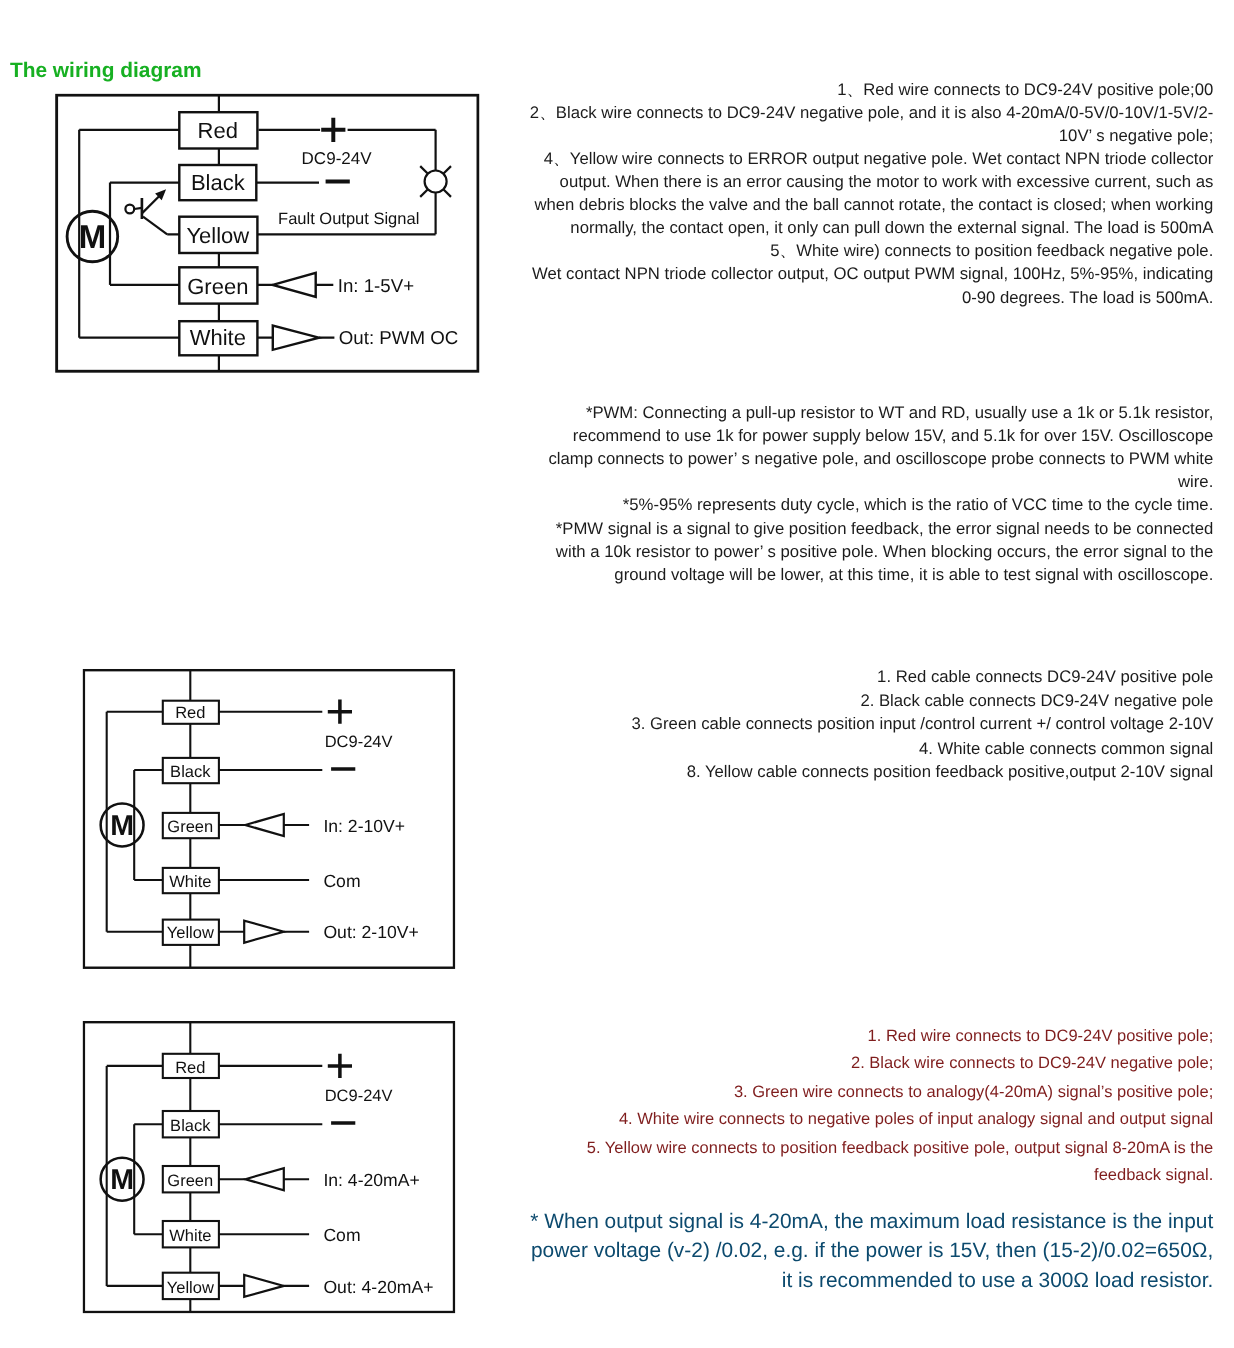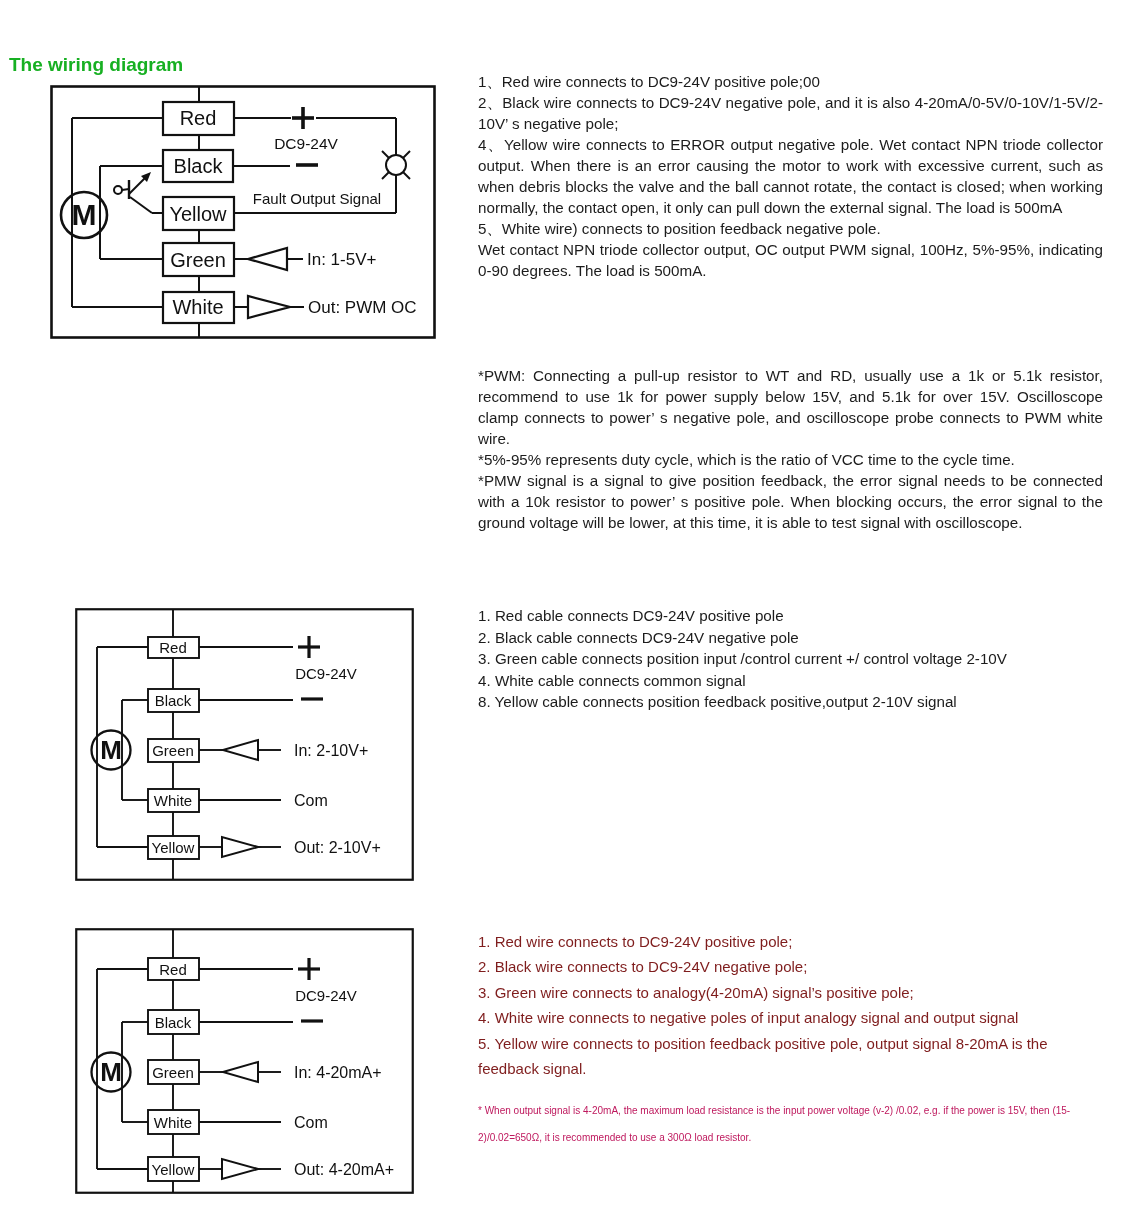--- a/index.html
+++ b/index.html
@@ -4,26 +4,26 @@
 <style>
   html,body{margin:0;padding:0;background:#ffffff;}
   .page{position:relative;width:1122px;height:1225px;background:#fff;overflow:hidden;
         font-family:"Liberation Sans",sans-serif;color:#1c1c1c;}
   .title{position:absolute;left:9px;top:8px;font-size:19px;font-weight:700;margin-top:46px;}
   .dia{position:absolute;}
   .dia line,.dia path,.dia rect,.dia circle,.dia polyline{stroke:#111;fill:none;}
   .wirebox{fill:#fff;stroke:#111;}
   .svgtxt{fill:#111;stroke:none;font-family:"Liberation Sans",sans-serif;}
   .col{position:absolute;left:478px;width:625px;}
-  .col p{margin:0;}
+  .col p{margin:0;text-align:right;}
   .b1{top:71px;font-size:15.2px;line-height:21px;text-align:justify;}
   .bpwm{top:365px;font-size:15.2px;line-height:21px;text-align:justify;}
   .b2{top:605px;font-size:15.2px;line-height:21.5px;}
   .b3{top:929px;font-size:15px;line-height:25.4px;color:#7f1d1d;}
-  .bn{top:1097px;font-size:10px;line-height:27px;color:#be185d;}
+  .bn{top:1097px;font-size:19px;line-height:27px;color:#0c4a6e;}
 </style>
 </head>
 <body>
 
 <div class="page">
 
   <div class="title" style="color:#17b022;">The wiring diagram</div>
 
   <svg class="dia" style="left:50px;top:85px;" width="386" height="254" viewBox="0 0 386 254">
     <rect x="1.5" y="1.5" width="383" height="251" stroke-width="2.6"></rect>

